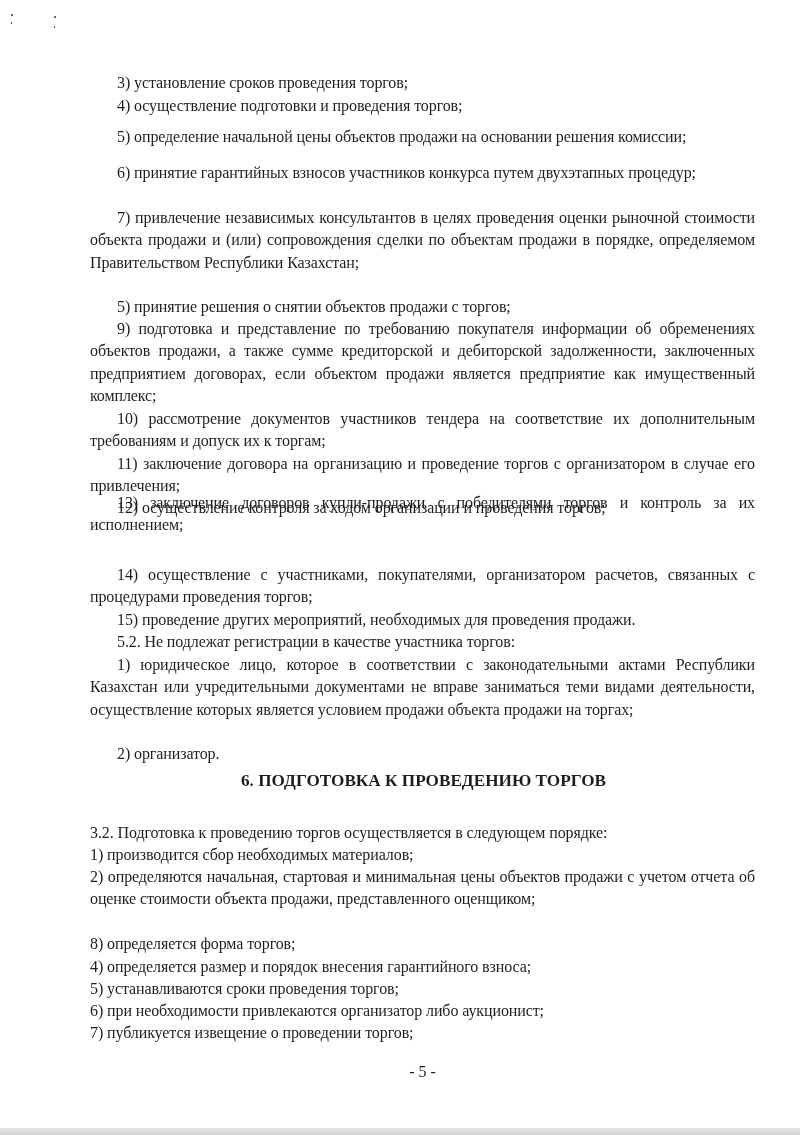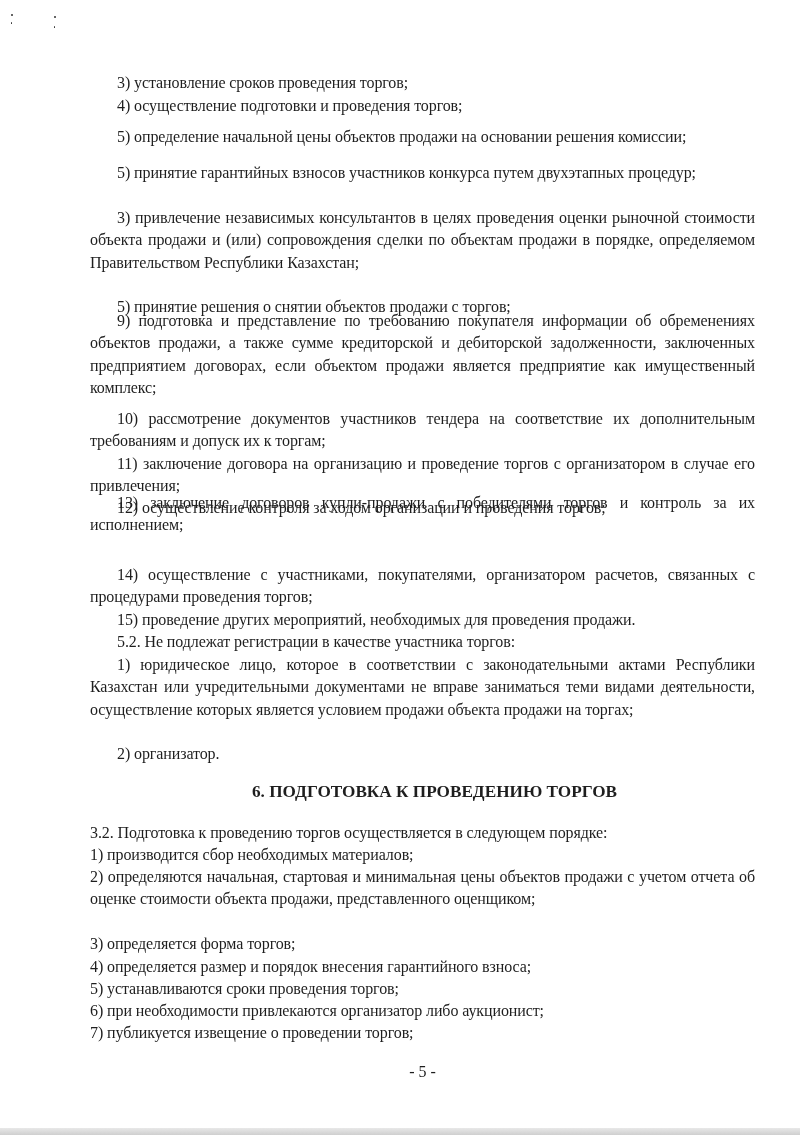--- a/index.html
+++ b/index.html
@@ -10,60 +10,60 @@
   .specks { position: absolute; left: 8px; top: 12px; }
   .speck { position: absolute; width: 2px; height: 2px; background: #333; border-radius: 1px; }
   .page { position: absolute; left: 90px; top: 0; width: 665px; }
   .p {
     position: absolute; left: 0; width: 665px; font-size: 16px; line-height: 22.4px;
     text-align: justify; text-align-last: left; margin: 0; letter-spacing: -0.1px;
   }
   .ind { text-indent: 27px; }
   .heading {
     position: absolute; left: 0; width: 665px; text-align: center; font-weight: bold;
-    font-size: 17.2px; margin: 12px;
+    font-size: 17.2px; margin: 1px;
   }
   .pagenum { position: absolute; left: 0; width: 665px; text-align: center; font-size: 16px; }
   .bottom-edge { position: absolute; left: 0; top: 1128px; width: 800px; height: 7px;
     background: linear-gradient(#e8e8e8, #cfcfcf); }
 </style>
 </head>
 <body>
 
 <div class="specks">
   <div class="speck" style="left:3px;top:2px;"></div>
   <div class="speck" style="left:3px;top:10px;width:1px;"></div>
   <div class="speck" style="left:46px;top:4px;"></div>
   <div class="speck" style="left:46px;top:14px;width:1px;"></div>
 </div>
 
 <div class="page">
   <p class="p ind" style="top:72px">3) установление сроков проведения торгов;</p>
   <p class="p ind" style="top:95px">4) осуществление подготовки и проведения торгов;</p>
   <p class="p ind" style="top:126px">5) определение начальной цены объектов продажи на основании решения комиссии;</p>
-  <p class="p ind" style="top:162px">5) принятие гарантийных взносов участников конкурса путем двухэтапных процедур;</p>
-  <p class="p ind" style="top:207px">3) привлечение независимых консультантов в целях проведения оценки рыночной стоимости объекта продажи и (или) сопровождения сделки по объектам продажи в порядке, определяемом Правительством Республики Казахстан;</p>
+  <p class="p ind" style="top:162px">6) принятие гарантийных взносов участников конкурса путем двухэтапных процедур;</p>
+  <p class="p ind" style="top:207px">7) привлечение независимых консультантов в целях проведения оценки рыночной стоимости объекта продажи и (или) сопровождения сделки по объектам продажи в порядке, определяемом Правительством Республики Казахстан;</p>
   <p class="p ind" style="top:296px">5) принятие решения о снятии объектов продажи с торгов;</p>
-  <p class="p ind" style="top:310px">9) подготовка и представление по требованию покупателя информации об обременениях объектов продажи, а также сумме кредиторской и дебиторской задолженности, заключенных предприятием договорах, если объектом продажи является предприятие как имущественный комплекс;</p>
+  <p class="p ind" style="top:318px">9) подготовка и представление по требованию покупателя информации об обременениях объектов продажи, а также сумме кредиторской и дебиторской задолженности, заключенных предприятием договорах, если объектом продажи является предприятие как имущественный комплекс;</p>
   <p class="p ind" style="top:408px">10) рассмотрение документов участников тендера  на соответствие их дополнительным требованиям и допуск их к торгам;</p>
   <p class="p ind" style="top:453px">11) заключение договора на организацию и проведение торгов с организатором в случае его привлечения;</p>
   <p class="p ind" style="top:497px">12) осуществление контроля за ходом организации и проведения торгов;</p>
   <p class="p ind" style="top:492px">13) заключение договоров купли-продажи с победителями торгов и контроль за их исполнением;</p>
   <p class="p ind" style="top:564px">14) осуществление с участниками, покупателями, организатором расчетов, связанных с процедурами проведения торгов;</p>
   <p class="p ind" style="top:609px">15) проведение других мероприятий, необходимых для проведения продажи.</p>
   <p class="p ind" style="top:631px">5.2. Не подлежат регистрации в качестве участника торгов:</p>
   <p class="p ind" style="top:654px">1) юридическое лицо, которое в соответствии с законодательными актами Республики Казахстан или учредительными документами не вправе заниматься теми видами деятельности, осуществление которых является условием продажи объекта продажи на торгах;</p>
   <p class="p ind" style="top:743px">2) организатор.</p>
 
   <h2 class="heading" style="top:770px">6. ПОДГОТОВКА К ПРОВЕДЕНИЮ ТОРГОВ</h2>
 
   <p class="p" style="top:822px">3.2. Подготовка к проведению торгов осуществляется в следующем порядке:</p>
   <p class="p" style="top:844px">1)  производится сбор необходимых материалов;</p>
   <p class="p" style="top:866px">2) определяются начальная, стартовая и минимальная цены объектов продажи с учетом отчета об оценке стоимости объекта продажи, представленного оценщиком;</p>
-  <p class="p" style="top:933px">3) определяется форма торгов;</p>
+  <p class="p" style="top:933px">8) определяется форма торгов;</p>
   <p class="p" style="top:956px">4) определяется размер и порядок внесения гарантийного взноса;</p>
   <p class="p" style="top:978px">5) устанавливаются сроки проведения торгов;</p>
   <p class="p" style="top:1000px">6) при необходимости привлекаются организатор либо аукционист;</p>
   <p class="p" style="top:1022px">7) публикуется извещение о проведении торгов;</p>
 
   <div class="pagenum" style="top:1063px">- 5 -</div>
 </div>
 
 <div class="bottom-edge"></div>
 

